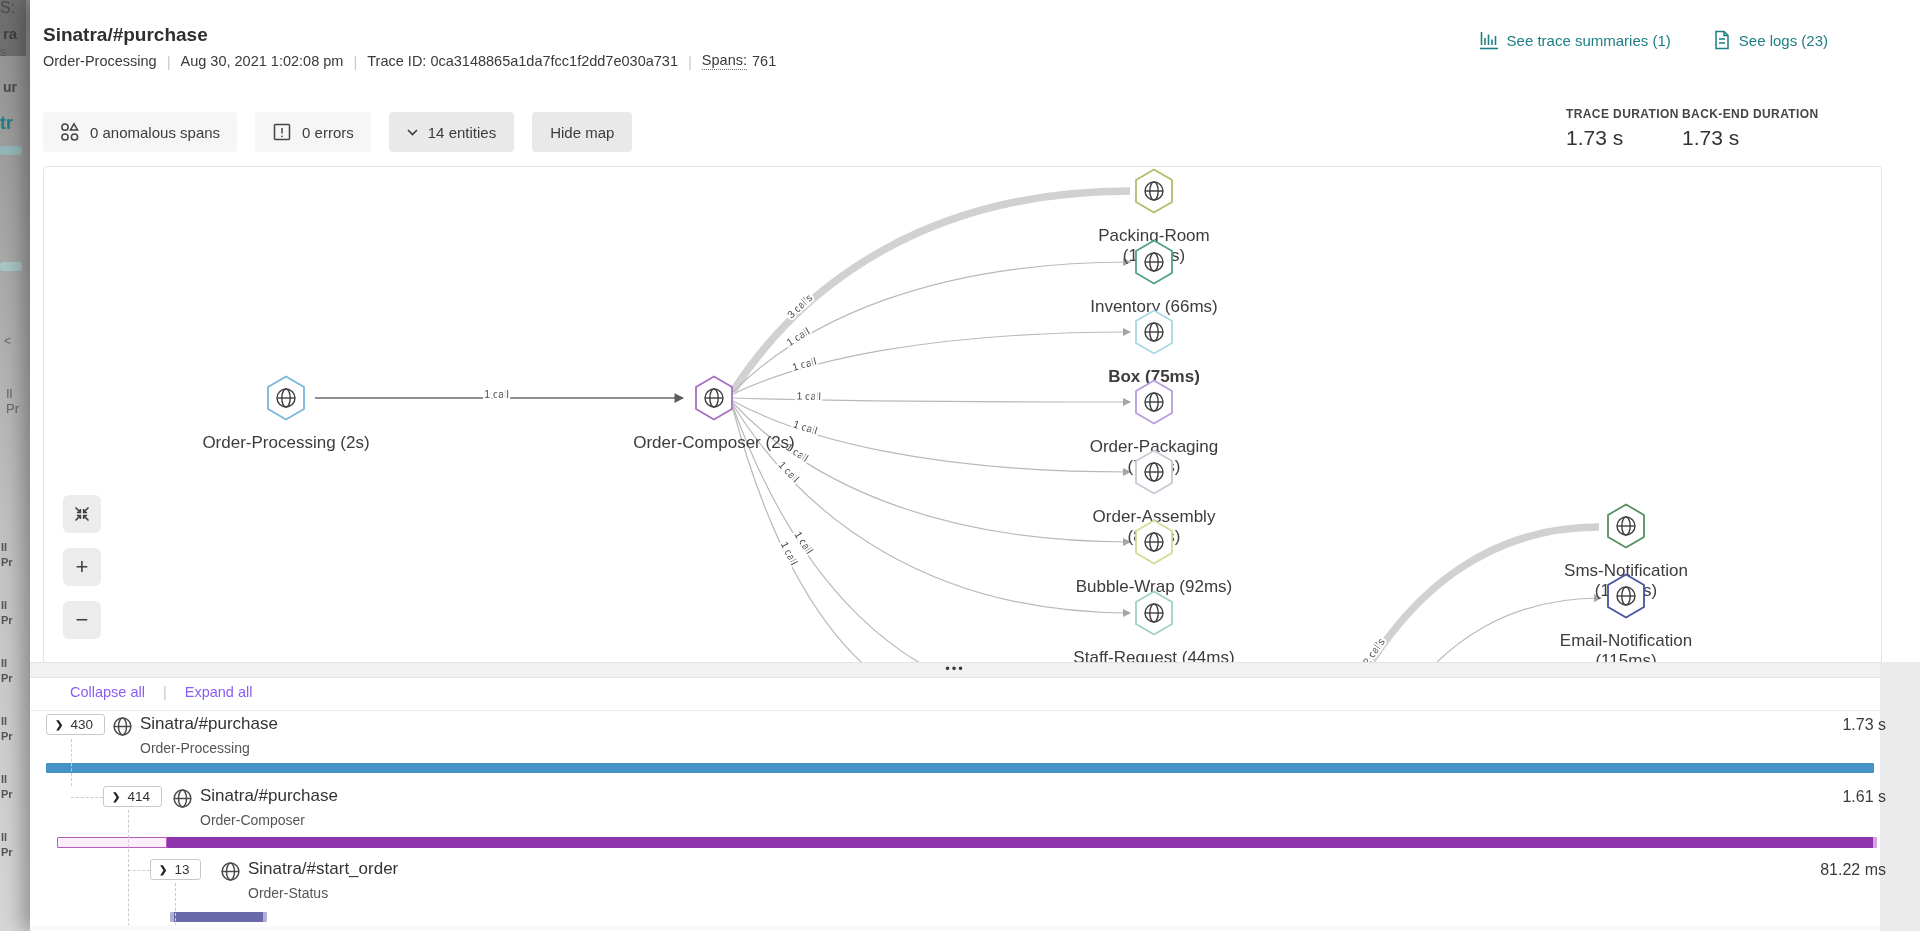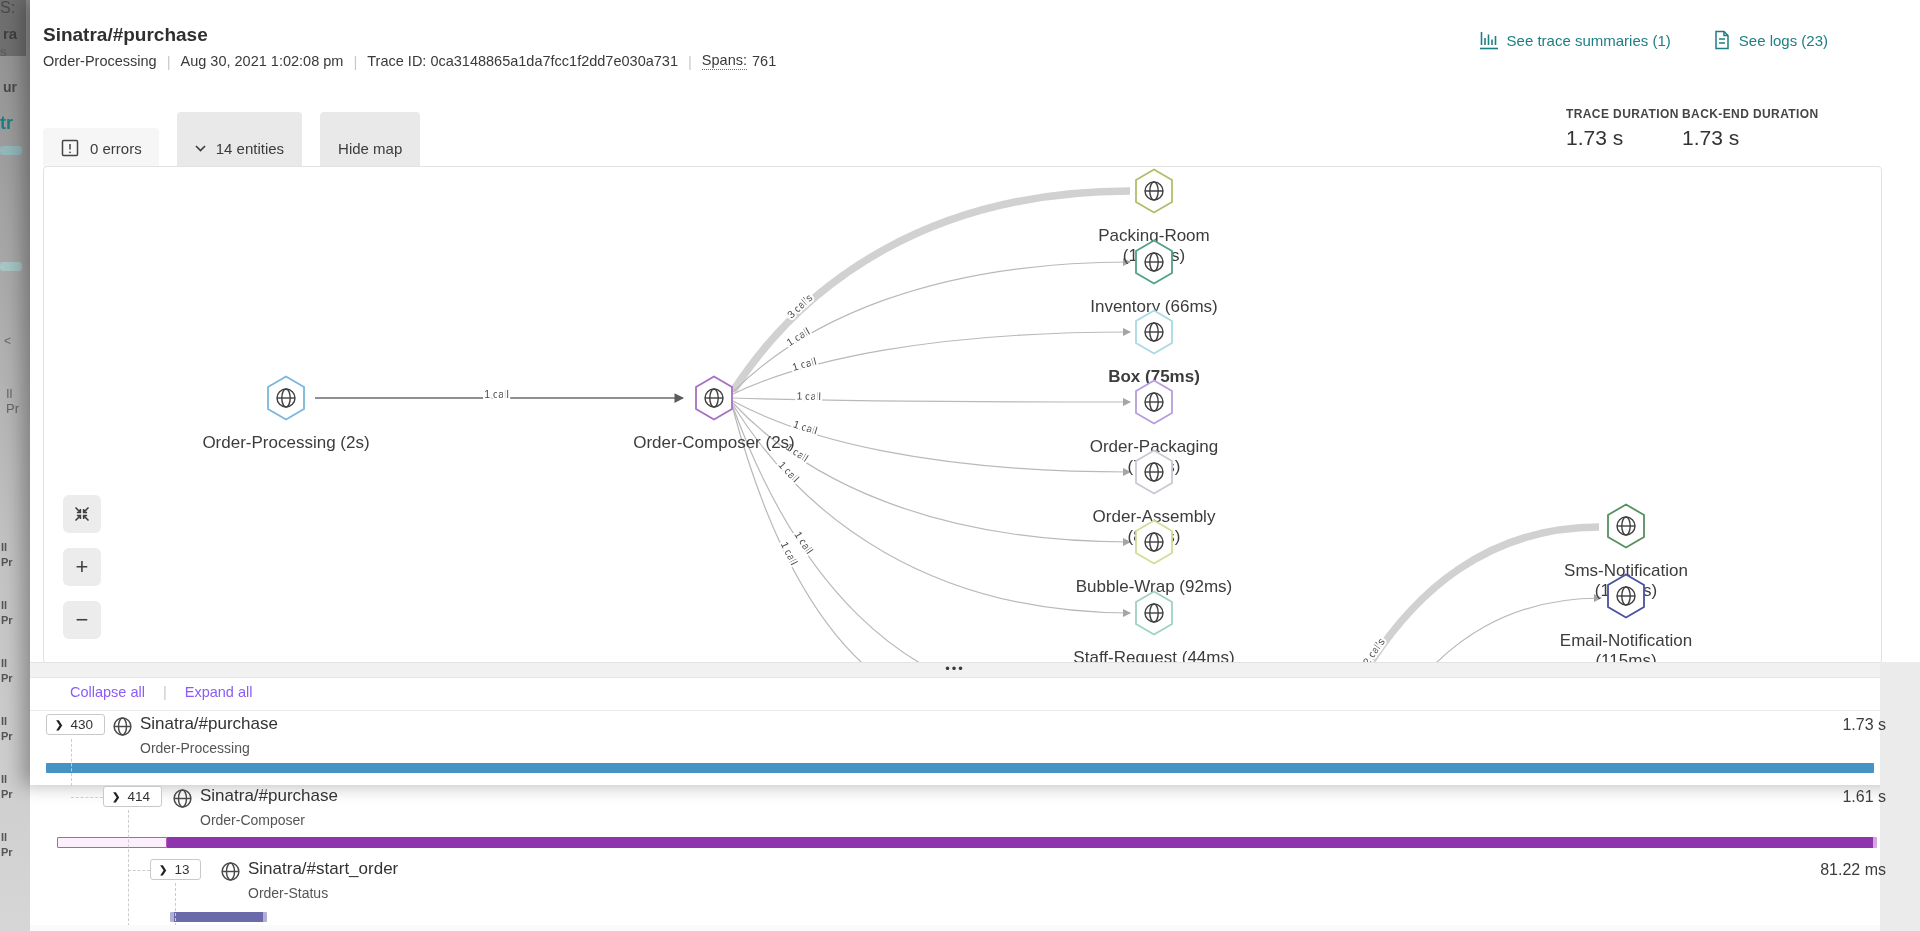--- a/index.html
+++ b/index.html
@@ -20,37 +20,37 @@
   #underlay .frag:nth-of-type(9){top:598px;left:1px;font-size:11px;font-weight:bold;color:#555;}
   #underlay .frag:nth-of-type(10){top:656px;left:1px;font-size:11px;font-weight:bold;color:#555;}
   #underlay .frag:nth-of-type(11){top:714px;left:1px;font-size:11px;font-weight:bold;color:#555;}
   #underlay .frag:nth-of-type(12){top:772px;left:1px;font-size:11px;font-weight:bold;color:#555;}
   #underlay .frag:nth-of-type(13){top:830px;left:1px;font-size:11px;font-weight:bold;color:#555;}
   #underlay .frag:nth-of-type(14){top:888px;left:1px;font-size:11px;font-weight:bold;color:#555;}
   #underlay .smudge{position:absolute;left:0;width:22px;height:9px;border-radius:3px;background:#8fc6c9;opacity:.65;}
   #underlay .smudge.s2{top:262px;background:#a8d6d2;}
 
   
-  #panel{position:absolute;left:30px;top:0;width:1890px;height:785px;background:#fff;z-index:1;
+  #panel{position:absolute;left:30px;top:0;width:1890px;height:931px;background:#fff;z-index:1;
     box-shadow:-8px 0 18px rgba(0,0,0,.30);}
 
   
   .title{position:absolute;left:13px;top:24px;font-size:19px;font-weight:bold;color:#2f2f2f;}
   .meta{position:absolute;left:13px;top:52px;font-size:14.5px;color:#3a3a3a;display:flex;align-items:center;}
   .meta .sep{color:#c9c9c9;margin:0 10px;font-size:15px;}
   .meta .spans-label{border-bottom:1px dotted #6d6d6d;padding-bottom:1px;margin-right:5px;}
   .hlinks{position:absolute;top:30px;right:92px;display:flex;gap:42px;}
   .hlink{display:flex;align-items:center;gap:8px;color:#1d7e85;font-size:15px;cursor:pointer;}
   .hlink svg{display:block;}
 
   
   .toolbar{position:absolute;left:13px;top:112px;display:flex;gap:18px;align-items:center;}
   .chip{height:40px;display:flex;align-items:center;gap:10px;padding:0 17px;border-radius:4px;
     background:#f6f6f6;font-size:15px;color:#3c3c3c;}
-  .btn{height:40px;display:flex;align-items:center;gap:10px;padding:16px 18px;border-radius:4px;
+  .btn{height:40px;display:flex;align-items:center;gap:10px;padding:0 18px;border-radius:4px;
     background:#e9e9e9;font-size:15px;color:#3c3c3c;cursor:pointer;}
   .dur{position:absolute;top:107px;}
   .dur .dlabel{font-size:12px;font-weight:bold;color:#454545;letter-spacing:.4px;}
   .dur .dvalue{font-size:21px;color:#333;margin-top:5px;}
   .dur.trace{left:1536px;} .dur.backend{left:1652px;}
 
   
   #map-card{position:absolute;left:13px;top:166px;width:1837px;height:496px;border:1px solid #e2e2e2;
     border-radius:4px;background:#fff;overflow:hidden;}
   #map-svg{position:absolute;left:0;top:0;}
@@ -160,20 +160,29 @@
           <path d="M3 1.5 h8 l4 4 v13 h-12 z"></path>
           <path d="M11 1.5 v4 h4"></path>
           <line x1="6" y1="9" x2="12" y2="9"></line>
             <line x1="6" y1="13" x2="12" y2="13"></line>
         </svg>
         <span>See logs (23)</span>
       </div>
     </div>
 
     <div class="toolbar">
+      <div class="chip">
+        <svg class="g-ico" width="20" height="20" viewBox="0 0 20 20" fill="none" stroke="#444" stroke-width="1.5">
+          <circle cx="5" cy="5.2" r="3.1"></circle>
+          <path d="M14 1.8 L17.6 8 L10.4 8 Z"></path>
+          <circle cx="5" cy="15" r="3.1"></circle>
+          <circle cx="14.5" cy="15" r="3.1"></circle>
+        </svg>
+        <span>0 anomalous spans</span>
+      </div>
       <div class="chip">
         <svg class="g-ico" width="20" height="20" viewBox="0 0 20 20" fill="none" stroke="#444" stroke-width="1.5">
           <rect x="2.5" y="2.5" width="15" height="15" rx="1"></rect>
           <line x1="10" y1="6" x2="10" y2="11.5"></line>
           <circle cx="10" cy="14.3" r="0.9" fill="#444" stroke="none"></circle>
         </svg>
         <span>0 errors</span>
       </div>
       <div class="btn">
         <svg class="g-ico" width="11" height="7" viewBox="0 0 11 7" fill="none" stroke="#3c3c3c" stroke-width="1.6">

